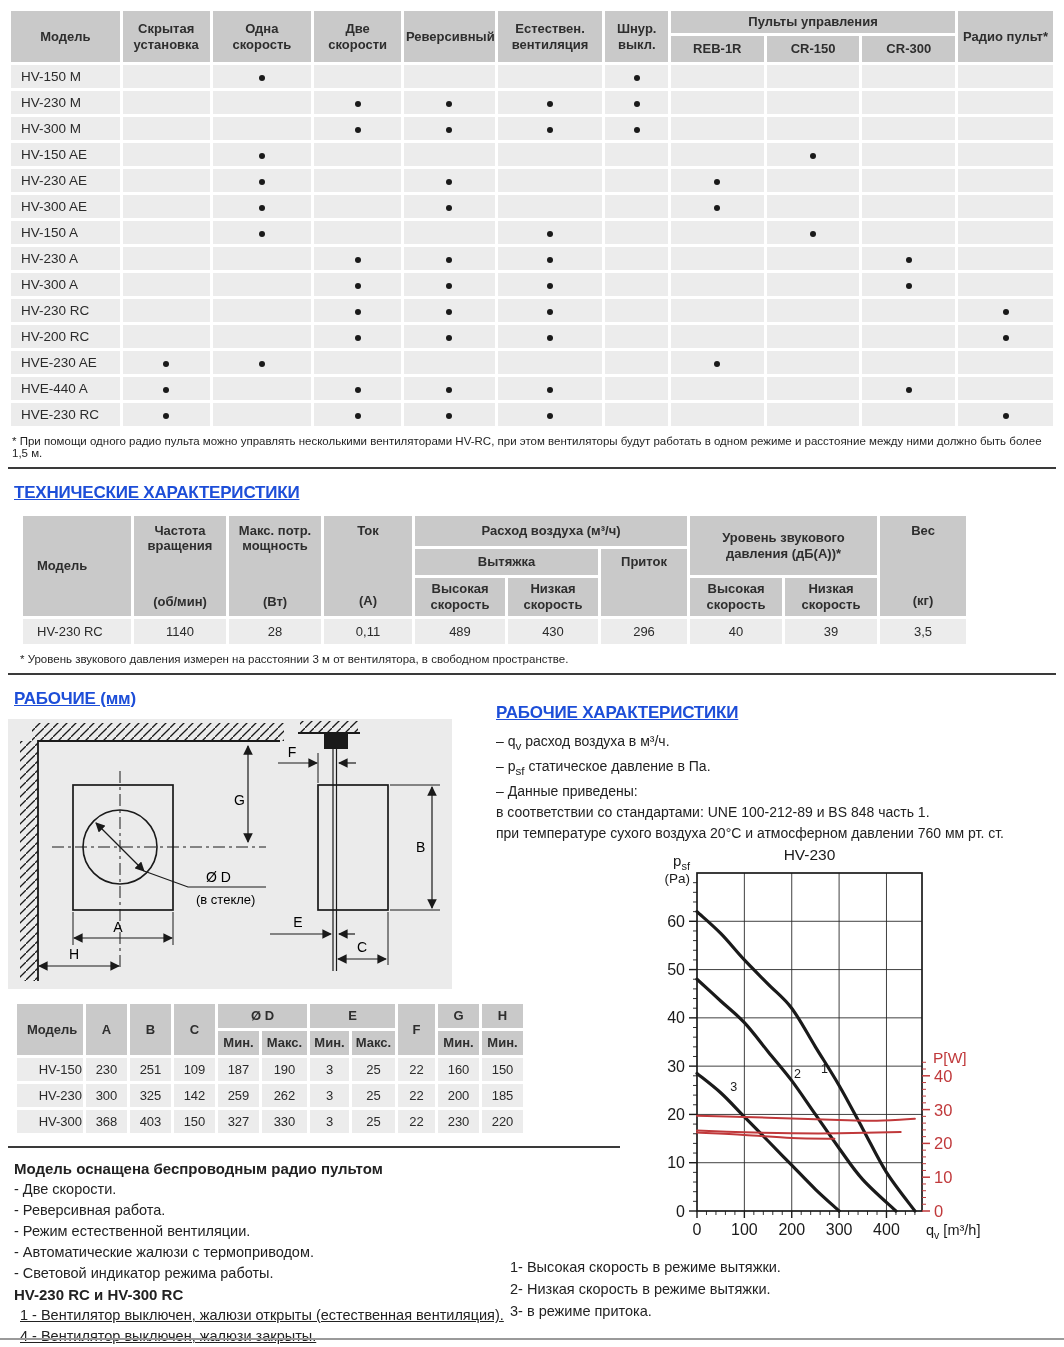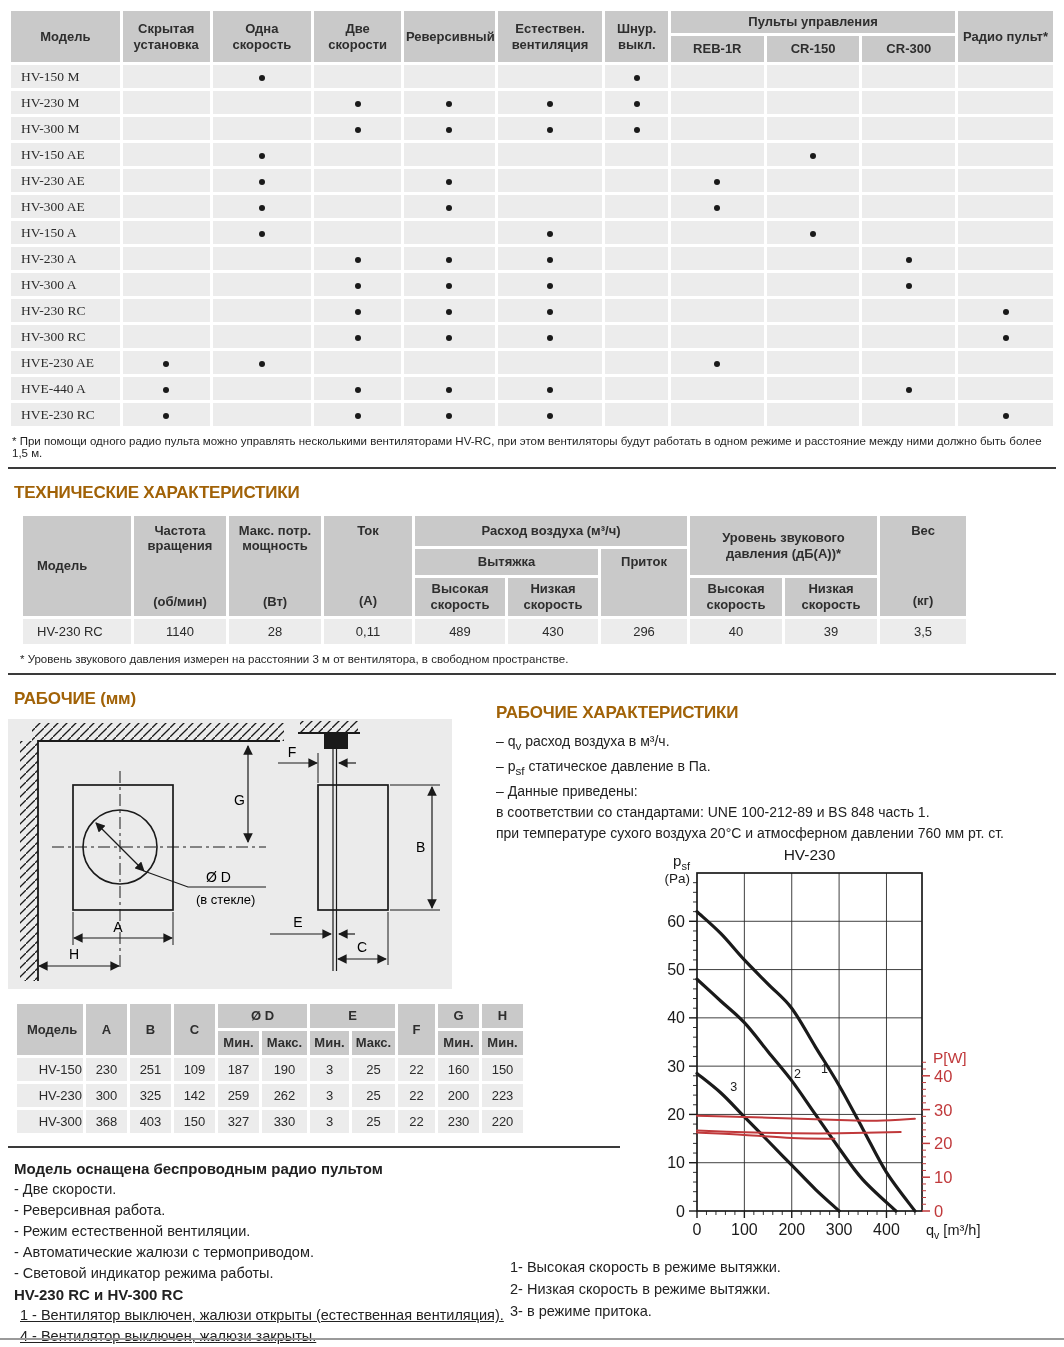--- a/index.html
+++ b/index.html
@@ -5,25 +5,25 @@
   html,body{margin:0;padding:0;background:#fff;font-family:"Liberation Sans",sans-serif;color:#2b2b2b;}
   .page{position:relative;width:1064px;height:1347px;box-sizing:border-box;padding:8px 8px 0;overflow:hidden;background:#fff;}
   table{border-collapse:separate;border-spacing:3px;table-layout:fixed;}
   th{background:#c9c9c9;font-weight:bold;color:#2e2e2e;}
   td{background:#ececec;}
   
   .feat-table{width:1048px;font-size:13px;}
   .feat-table th{padding:2px 2px;line-height:1.18;text-align:center;height:22px;}
   .feat-table th.group{height:18px;}
   .feat-table td{height:21px;text-align:center;}
-  .feat-table td.model{text-align:left;padding-left:10px;font-size:13.5px;font-family:Liberation Serif, serif;}
+  .feat-table td.model{text-align:left;padding-left:10px;font-size:13.5px;}
   .dot{display:inline-block;width:6px;height:6px;border-radius:50%;background:#1a1a1a;vertical-align:middle;}
   .footnote{font-size:11.5px;color:#1f1f1f;margin:6px 0 8px 4px;}
   .rule{border:none;border-top:2px solid #3a3a3a;margin:8px 0 0 0;}
-  h2{font-size:17px;margin:14px 0 10px 6px;color:#a16207;letter-spacing:-0.2px;}
+  h2{font-size:17px;margin:14px 0 10px 6px;color:#1d4ed8;letter-spacing:-0.2px;text-decoration:underline;}
   
   .tech-table{width:948px;margin-left:12px;font-size:13px;}
   .tech-table th{padding:3px 4px;text-align:center;vertical-align:middle;line-height:1.2;}
   .tech-table th.topalign{vertical-align:top;padding-top:5px;}
   .tech-table td{height:23px;text-align:center;}
   .tech-table td.model{text-align:left;padding-left:14px;}
   .tech-table th.model-h{text-align:left;padding-left:14px;}
   .hdr-split{display:flex;flex-direction:column;justify-content:space-between;min-height:86px;gap:40px;}
   .hdr-split .u{font-weight:bold;}
   .r1{height:24px;} .r2{height:20px;} .r3{height:32px;}
@@ -213,21 +213,21 @@
           <td><span class="dot"></span></td>
           <td><span class="dot"></span></td>
           <td><span class="dot"></span></td>
           <td></td>
           <td></td>
           <td></td>
           <td></td>
           <td><span class="dot"></span></td>
         </tr>
         <tr>
-          <td class="model">HV-300 RC</td>
+          <td class="model">HV-200 RC</td>
           <td></td>
           <td></td>
           <td><span class="dot"></span></td>
           <td><span class="dot"></span></td>
           <td><span class="dot"></span></td>
           <td></td>
           <td></td>
           <td></td>
           <td></td>
           <td><span class="dot"></span></td>
@@ -461,21 +461,21 @@
               <td class="model">HV-230</td>
               <td>300</td>
               <td>325</td>
               <td>142</td>
               <td>259</td>
               <td>262</td>
               <td>3</td>
               <td>25</td>
               <td>22</td>
               <td>200</td>
-              <td>223</td>
+              <td>185</td>
             </tr>
             <tr>
               <td class="model">HV-300</td>
               <td>368</td>
               <td>403</td>
               <td>150</td>
               <td>327</td>
               <td>330</td>
               <td>3</td>
               <td>25</td>

